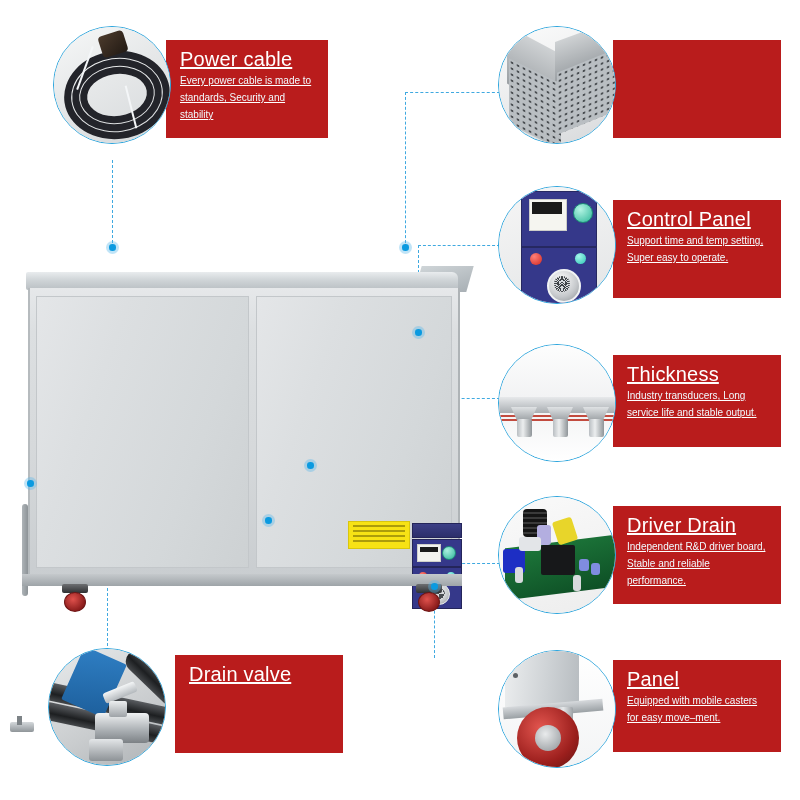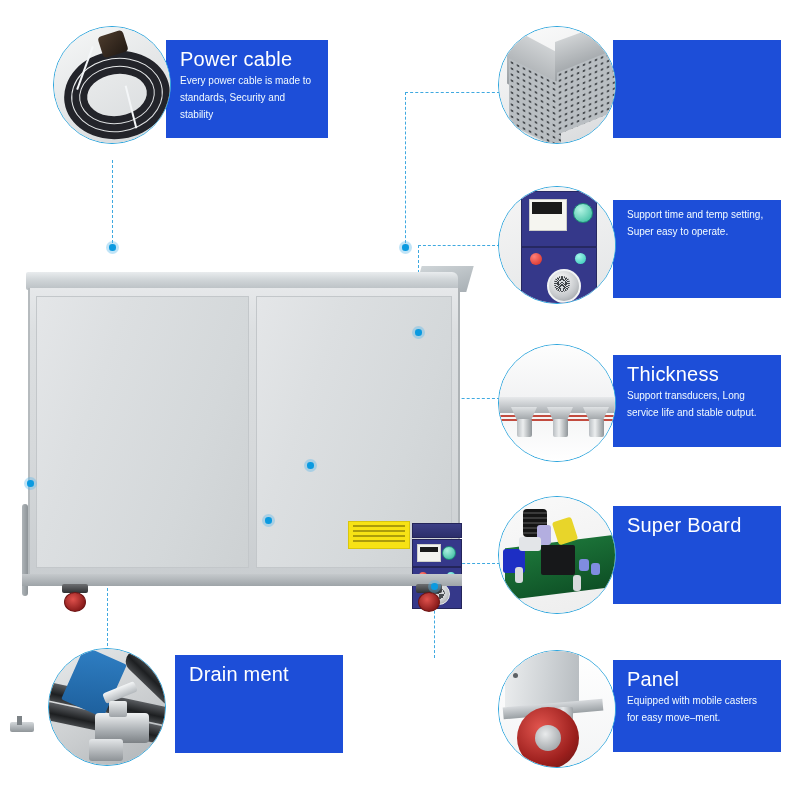--- a/index.html
+++ b/index.html
@@ -8,24 +8,25 @@
     background:#ffffff;
     font-family:"Liberation Sans", sans-serif;
     overflow:hidden;
     position:relative;
   }
   .stage{position:absolute;left:0;top:0;width:800px;height:800px;}
 
   
   .callout-box{
     position:absolute;
-    background:#1d4ed8;
+    background:#b91c1c;
     color:#ffffff;
     box-sizing:border-box;
     padding:6px 12px 8px 14px;
+    text-decoration:underline;
   }
   .callout-title{
     font-size:20px;
     line-height:26px;
     font-weight:400;
     letter-spacing:.2px;
     white-space:nowrap;
   }
   .callout-desc{
     font-size:10px;
@@ -316,58 +317,60 @@
     <div class="inner">
       <div class="tk-bg"></div>
       <div class="tk-wall" style="left:8px;top:14px;width:58px;height:58px;transform:skewY(28deg);"></div>
       <div class="tk-wall" style="left:56px;top:4px;width:60px;height:40px;transform:skewY(-20deg);"></div>
       <div class="tk-perf" style="left:10px;top:44px;width:52px;height:66px;transform:skewY(26deg);"></div>
       <div class="tk-perf" style="left:58px;top:34px;width:58px;height:62px;transform:skewY(-22deg);"></div>
     </div>
   </div>
 
   <div class="callout-box" style="left:613px;top:200px;width:168px;height:98px;">
+    <div class="callout-title">Control Panel</div>
     <div class="callout-desc">Support time and temp setting, Super easy to operate.</div>
   </div>
   <div class="photo" style="left:498px;top:186px;width:118px;height:118px;">
     <div class="inner">
       <div class="cp-bg"></div>
       <div class="cp-plate" style="left:22px;top:4px;width:74px;height:54px;"></div>
       <div style="position:absolute;left:30px;top:12px;width:36px;height:30px;background:#f5f5f0;border:1px solid #cdcec9;"></div>
       <div style="position:absolute;left:33px;top:15px;width:30px;height:12px;background:#1a1a1a;"></div>
       <div style="position:absolute;left:74px;top:16px;width:18px;height:18px;border-radius:50%;background:radial-gradient(circle at 35% 30%,#b4f5e4,#2fb79a);border:1.5px solid #1b8d76;"></div>
       <div class="cp-plate" style="left:22px;top:60px;width:74px;height:58px;"></div>
       <div style="position:absolute;left:31px;top:66px;width:12px;height:12px;border-radius:50%;background:radial-gradient(circle at 35% 30%,#ff8078,#d4281f);"></div>
       <div style="position:absolute;left:76px;top:66px;width:11px;height:11px;border-radius:50%;background:radial-gradient(circle at 35% 30%,#a6f6ec,#2ac6b4);"></div>
       <div style="position:absolute;left:48px;top:82px;width:30px;height:30px;border-radius:50%;background:radial-gradient(circle at 40% 32%,#ffffff,#c6c9cc 58%,#8d9296);border:2px solid #f1f3f4;"></div>
       <div style="position:absolute;left:55px;top:89px;width:16px;height:16px;border-radius:50%;background:repeating-conic-gradient(#3f4347 0 8deg,#d6d9dc 8deg 16deg);"></div>
     </div>
   </div>
 
   <div class="callout-box" style="left:613px;top:355px;width:168px;height:92px;">
     <div class="callout-title">Thickness</div>
-    <div class="callout-desc">Support transducers, Long service life and stable output.</div>
+    <div class="callout-desc">Industry transducers, Long service life and stable output.</div>
   </div>
   <div class="photo" style="left:498px;top:344px;width:118px;height:118px;">
     <div class="inner">
       <div class="td-bg"></div>
       <div class="td-plate"></div>
       <div class="td-red" style="top:70px;"></div>
       <div class="td-red" style="top:74px;"></div>
       <div class="td-cone" style="left:12px;"></div>
       <div class="td-cone" style="left:48px;"></div>
       <div class="td-cone" style="left:84px;"></div>
       <div class="td-cyl" style="left:18px;"></div>
       <div class="td-cyl" style="left:54px;"></div>
       <div class="td-cyl" style="left:90px;"></div>
     </div>
   </div>
 
   <div class="callout-box" style="left:613px;top:506px;width:168px;height:98px;">
-    <div class="callout-title">Super Board</div>
+    <div class="callout-title">Driver Drain</div>
+    <div class="callout-desc">Independent R&amp;D driver board, Stable and reliable performance.</div>
   </div>
   <div class="photo" style="left:498px;top:496px;width:118px;height:118px;">
     <div class="inner">
       <div class="db-bg"></div>
       <div class="db-pcb"></div>
       <div class="db-chip" style="left:42px;top:48px;width:34px;height:30px;"></div>
       <div class="db-chip" style="left:24px;top:12px;width:24px;height:28px;border-radius:4px;
            background:repeating-linear-gradient(180deg,#141414 0 3px,#3a3a3a 3px 5px);"></div>
       <div class="db-cap" style="left:56px;top:22px;width:20px;height:24px;background:#e8d52a;transform:rotate(-18deg);"></div>
       <div class="db-cap" style="left:38px;top:28px;width:14px;height:20px;background:#b3aee0;"></div>
@@ -390,21 +393,21 @@
       <div class="cs-frame"></div>
       <div class="cs-bar"></div>
       <div class="cs-fork"></div>
       <div class="cs-wheel"></div>
       <div class="cs-hub"></div>
       <div style="position:absolute;left:14px;top:22px;width:5px;height:5px;border-radius:50%;background:#5c6165;"></div>
     </div>
   </div>
 
   <div class="callout-box" style="left:175px;top:655px;width:168px;height:98px;">
-    <div class="callout-title">Drain ment</div>
+    <div class="callout-title">Drain valve</div>
   </div>
   <div class="photo" style="left:48px;top:648px;width:118px;height:118px;">
     <div class="inner">
       <div class="dv-bg"></div>
       <div class="dv-hose" style="left:-10px;top:46px;width:140px;height:18px;transform:rotate(12deg);"></div>
       <div class="dv-hose" style="left:-10px;top:66px;width:140px;height:18px;transform:rotate(12deg);"></div>
       <div class="dv-hose" style="left:70px;top:18px;width:70px;height:22px;transform:rotate(44deg);"></div>
       <div class="dv-tag"></div>
       <div class="dv-body"></div>
       <div class="dv-lever"></div>

